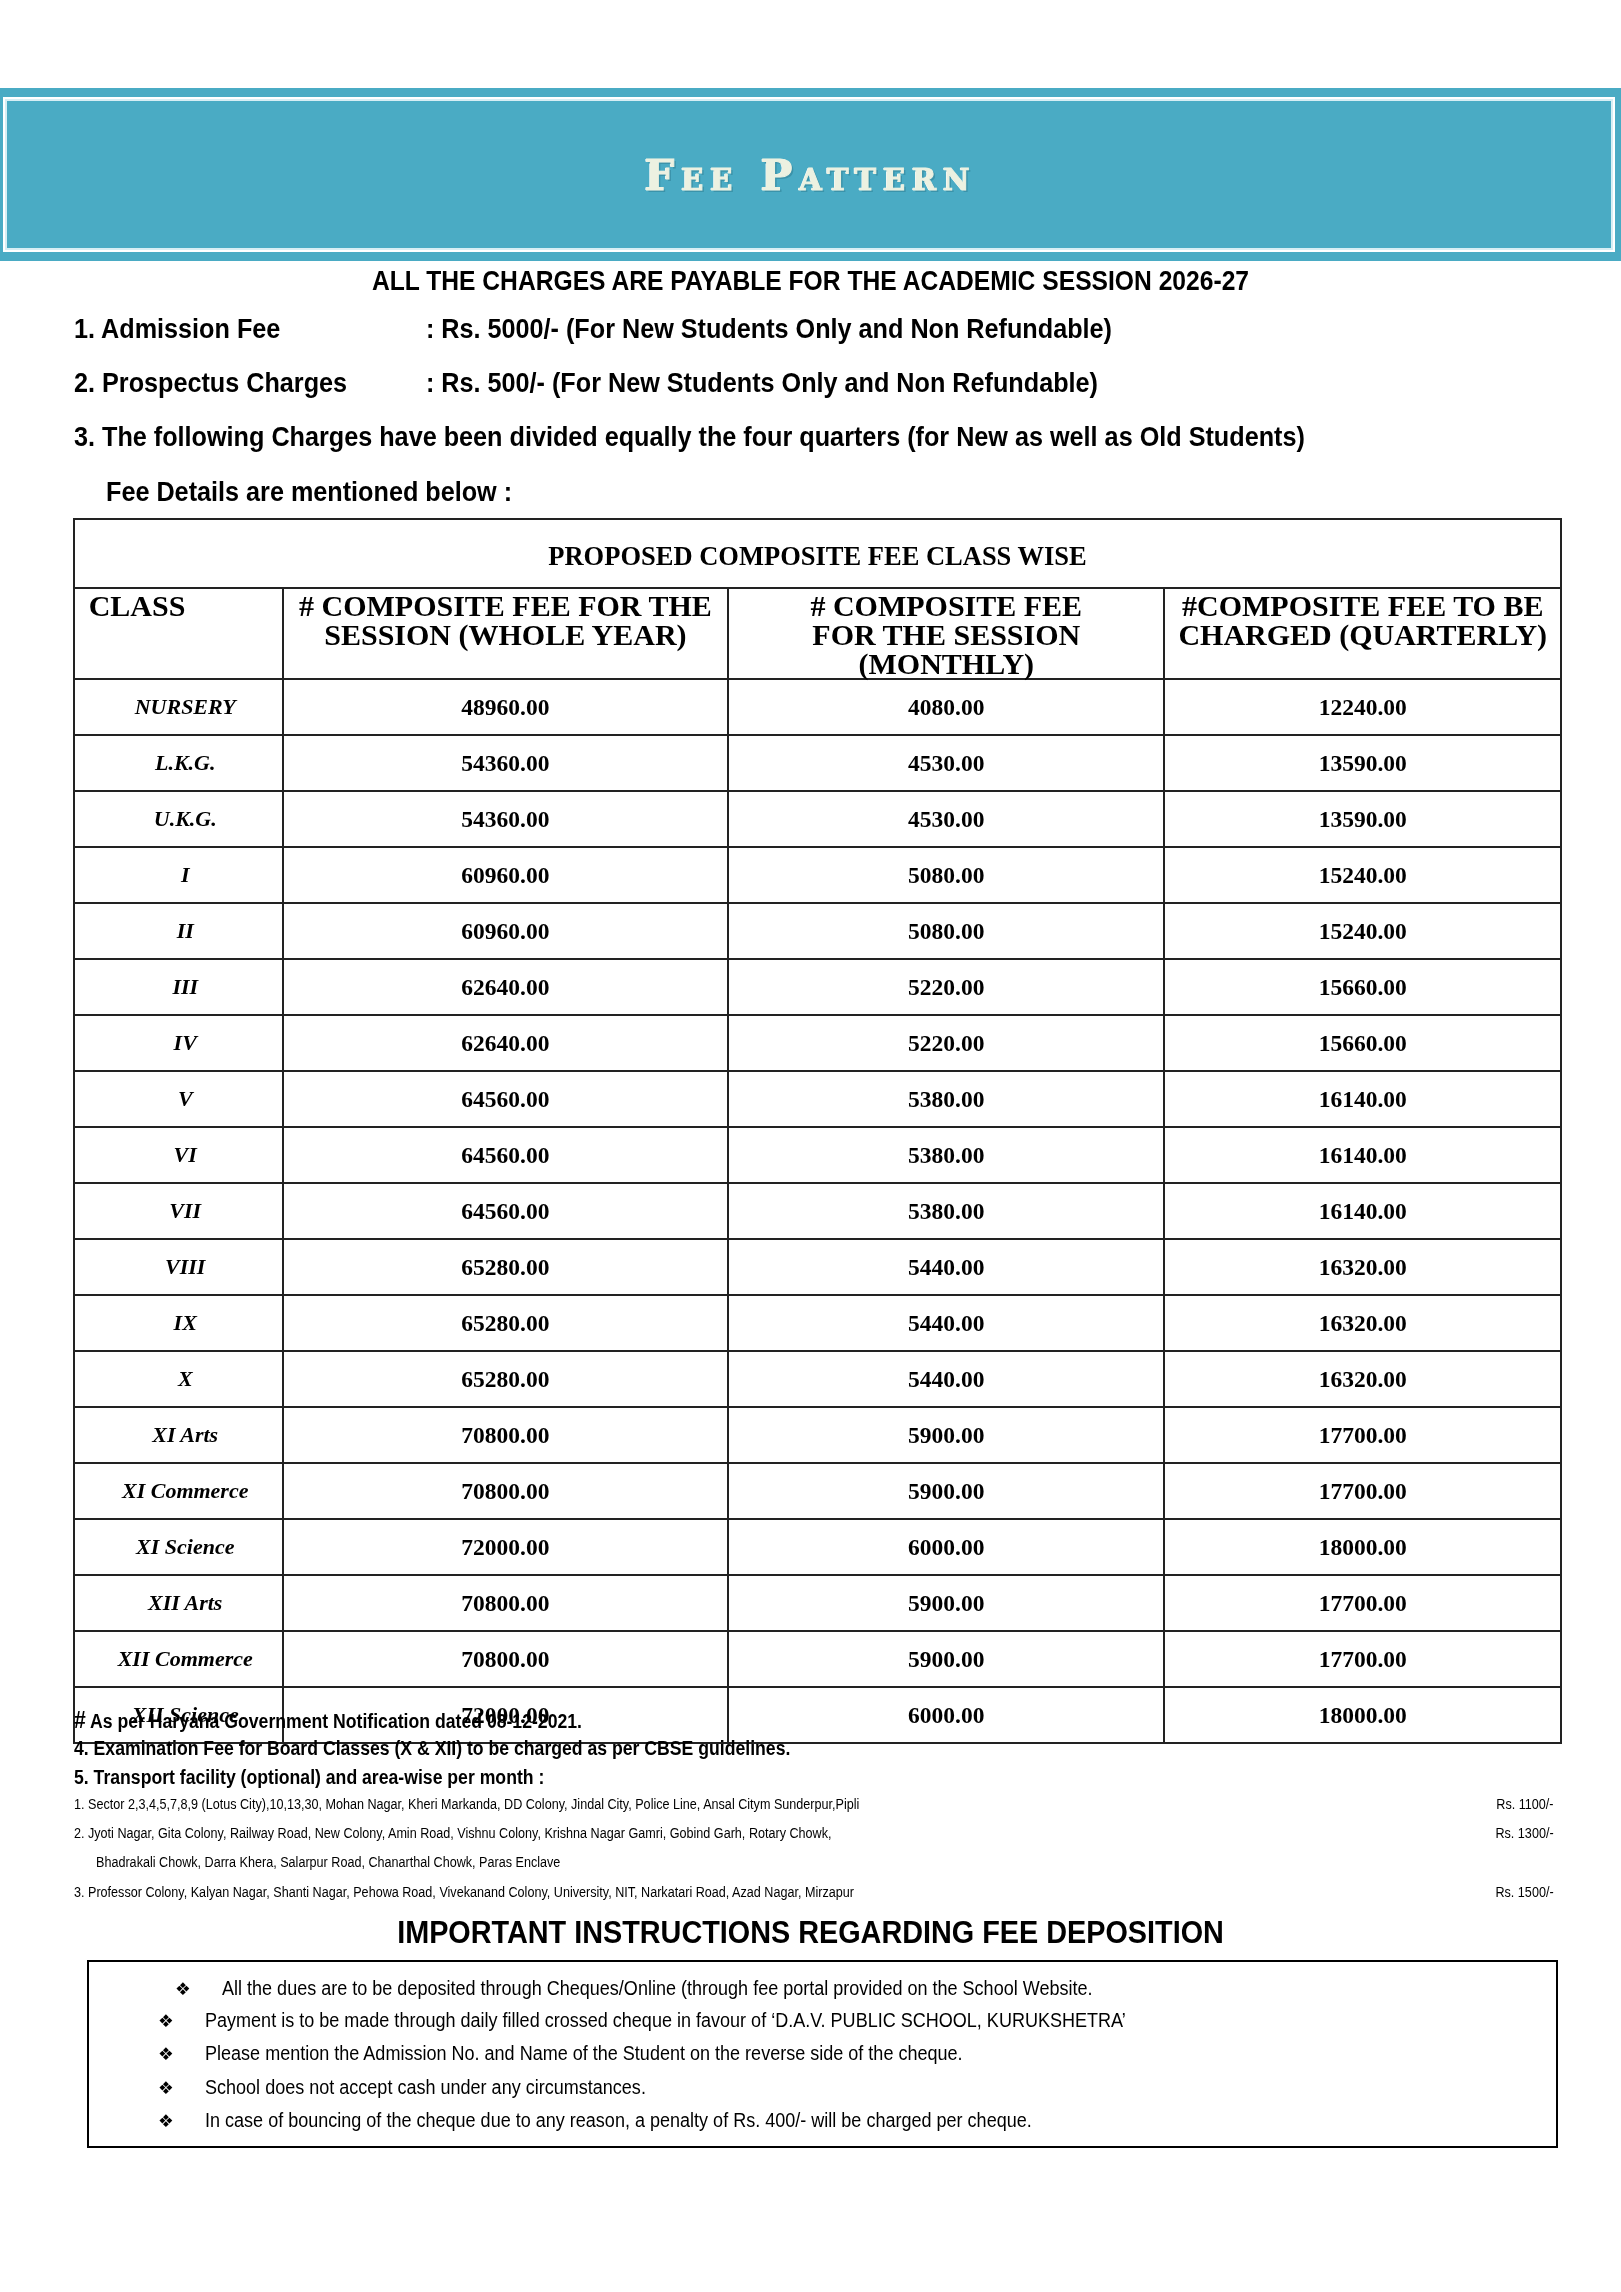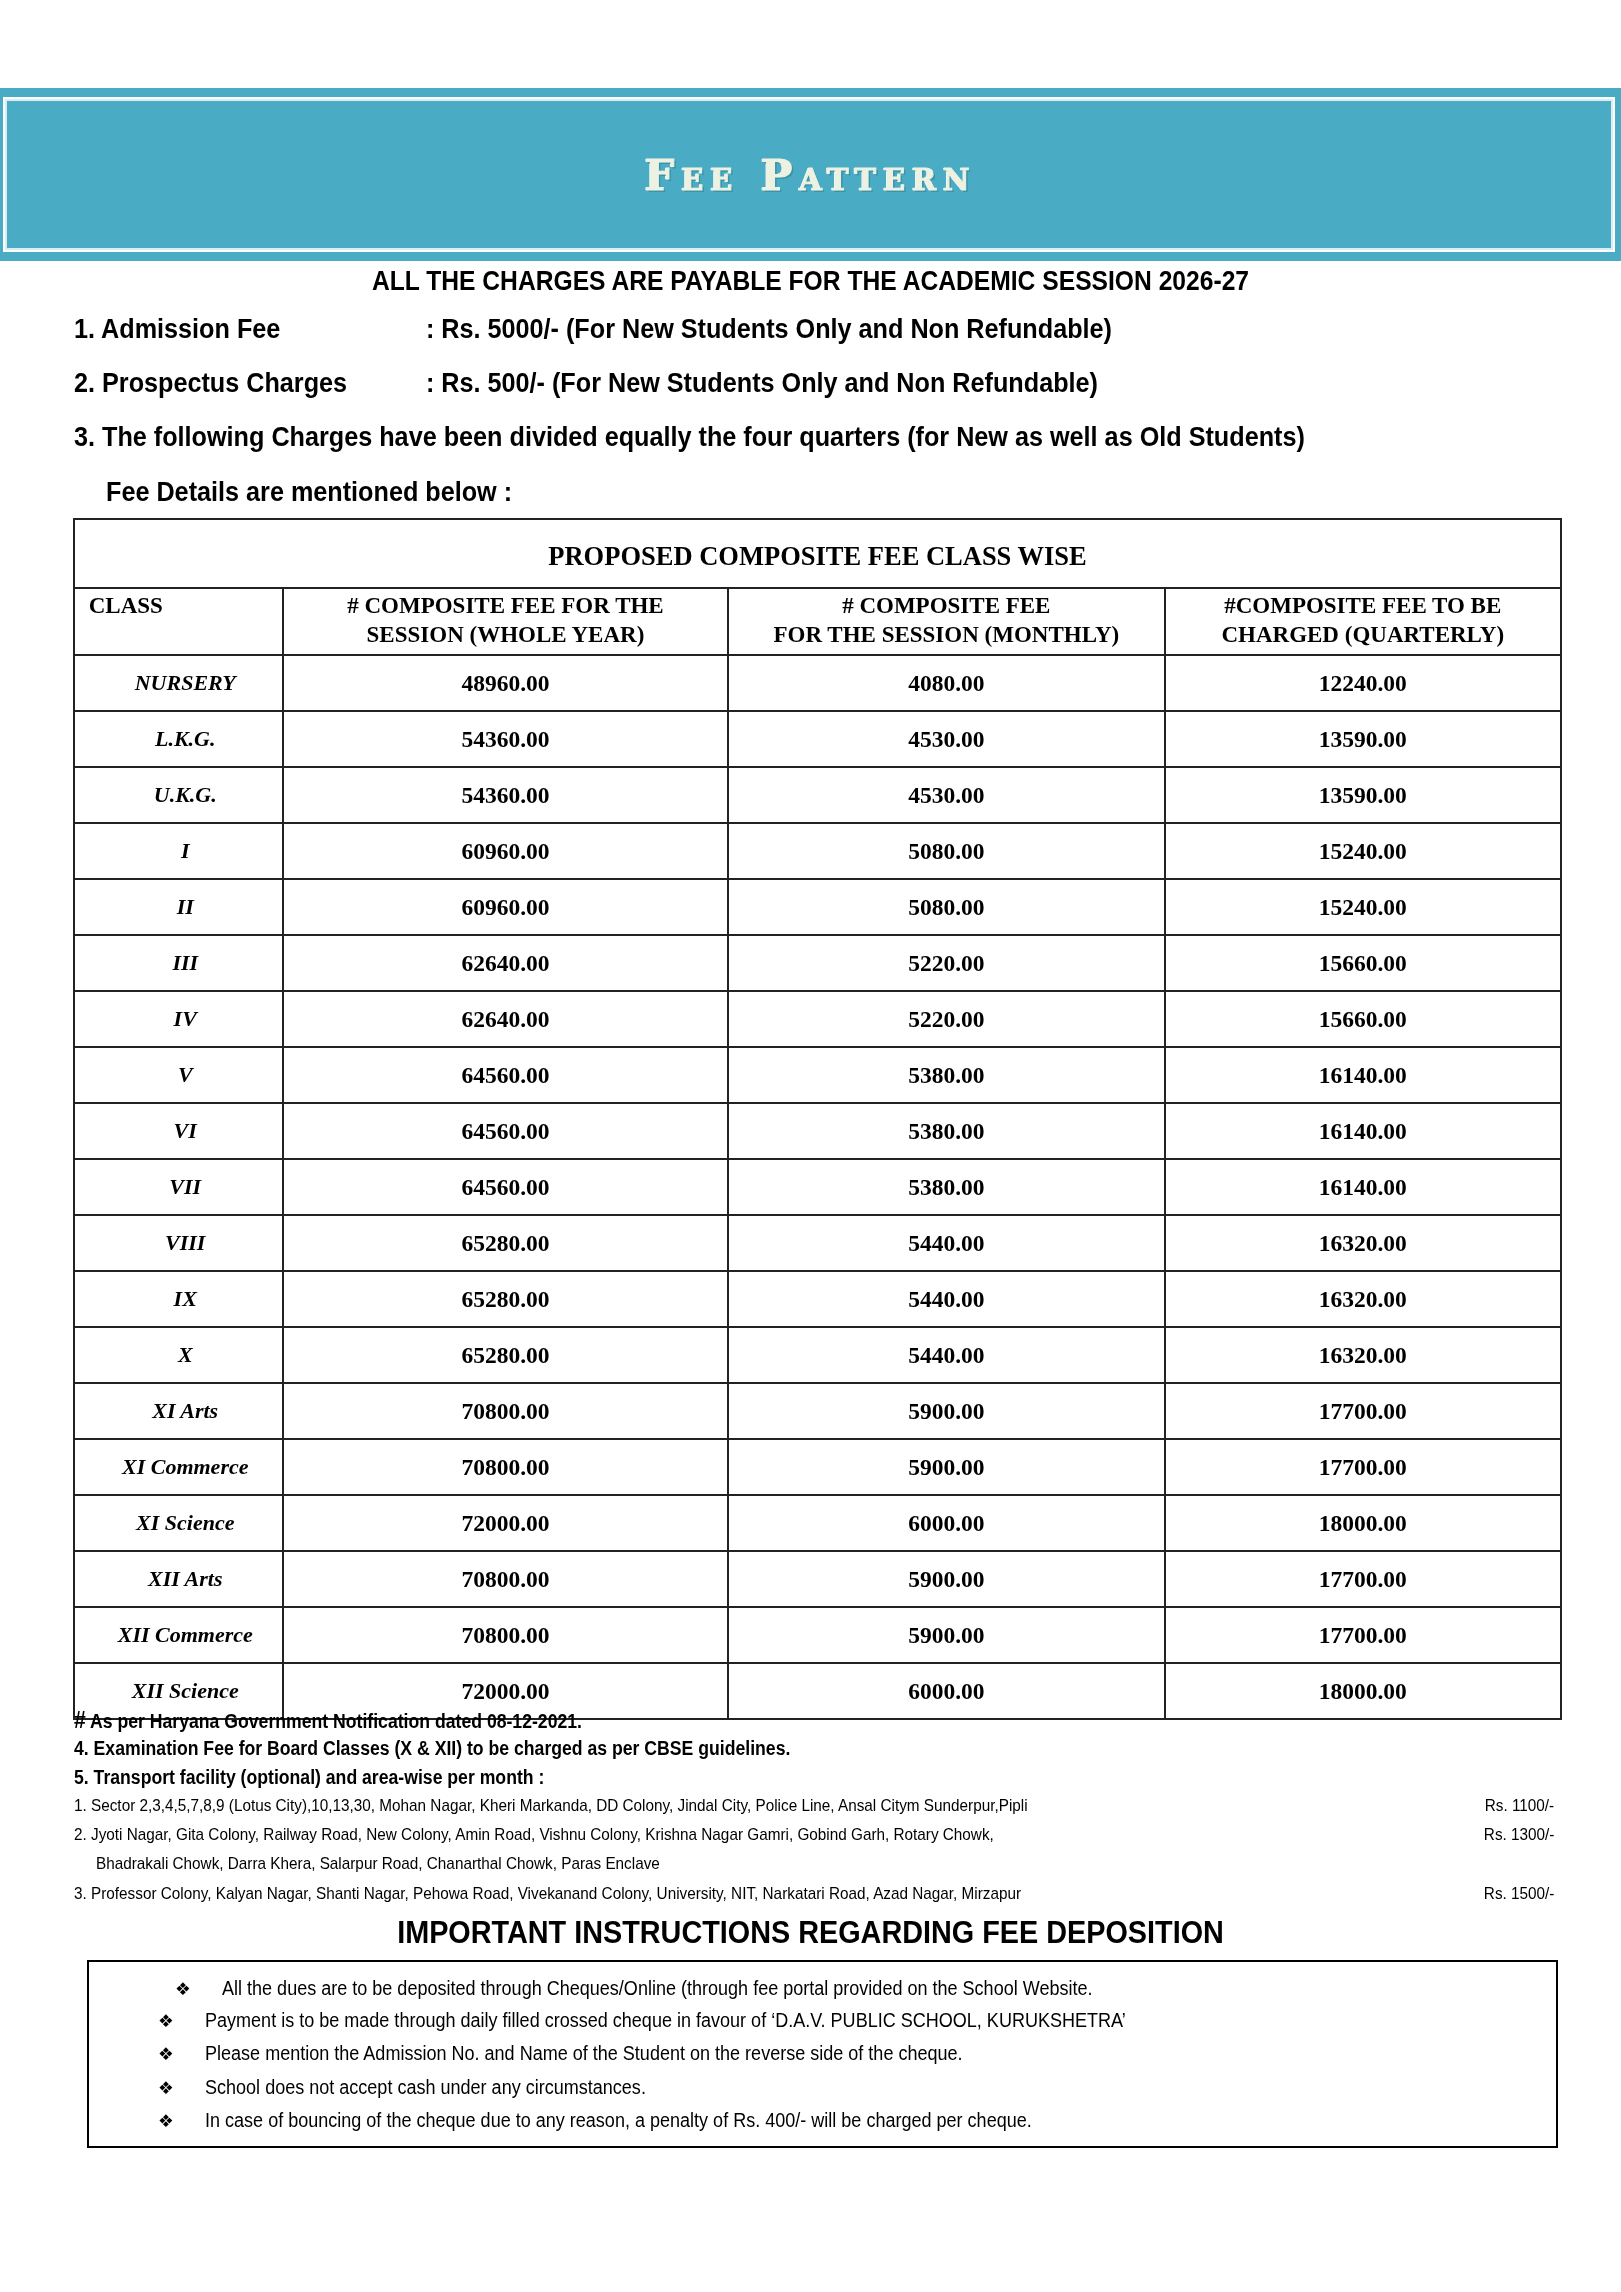--- a/index.html
+++ b/index.html
@@ -47,39 +47,39 @@
     position: absolute; left: 73px; top: 518px; width: 1489px;
     border-collapse: collapse;
     font-family: "Liberation Serif", "DejaVu Serif", serif; font-weight: bold;
     border: 2.9px solid #000;
   }
   .fee-table td, .fee-table th { border: 2px solid #222; }
   .fee-table .title-row td {
     height: 69px; text-align: center; font-size: 26.5px; padding-top: 5.9px;
   }
   .fee-table .head-row th {
-    height: 67px; font-size: 23px; line-height: 29px; vertical-align: top; padding-top: 2px;
+    height: 67px; font-size: 30px; line-height: 29px; vertical-align: top; padding-top: 2px;
     font-weight: bold;
   }
   .fee-table .head-row th.class-col { text-align: left; padding-left: 13.7px; }
   .fee-table tbody td {
     height: 56px; font-size: 23.5px; text-align: center;
   }
   .fee-table tbody td.class-cell { text-align: center; padding-left: 13.7px; font-size: 22px; font-style: italic; }
   .c1 { width: 209px; } .c2 { width: 446px; } .c3 { width: 437px; } .c4 { width: 397px; }
 
   
   .note {
     position: absolute; left: 74px; font-size: 19.6px; white-space: nowrap;
     transform: scaleX(0.9); transform-origin: 0 0;
   }
   .note.bold { font-weight: bold; }
   .note .hash { font-size: 23.5px; }
   .route {
-    position: absolute; left: 74px; width: 1519px; font-size: 17px; white-space: nowrap;
+    position: absolute; left: 74px; width: 1519px; font-size: 14px; white-space: nowrap;
   }
   .route .rtext { display: inline-block; transform: scaleX(0.9); transform-origin: 0 0; }
   .route .rate {
     position: absolute; right: 39px; top: 0;
     transform: scaleX(0.9); transform-origin: 100% 0;
   }
 
   .instr-title {
     position: absolute; left: 0; width: 1621px; top: 1914px;
     text-align: center; font-weight: bold; font-size: 32px;

